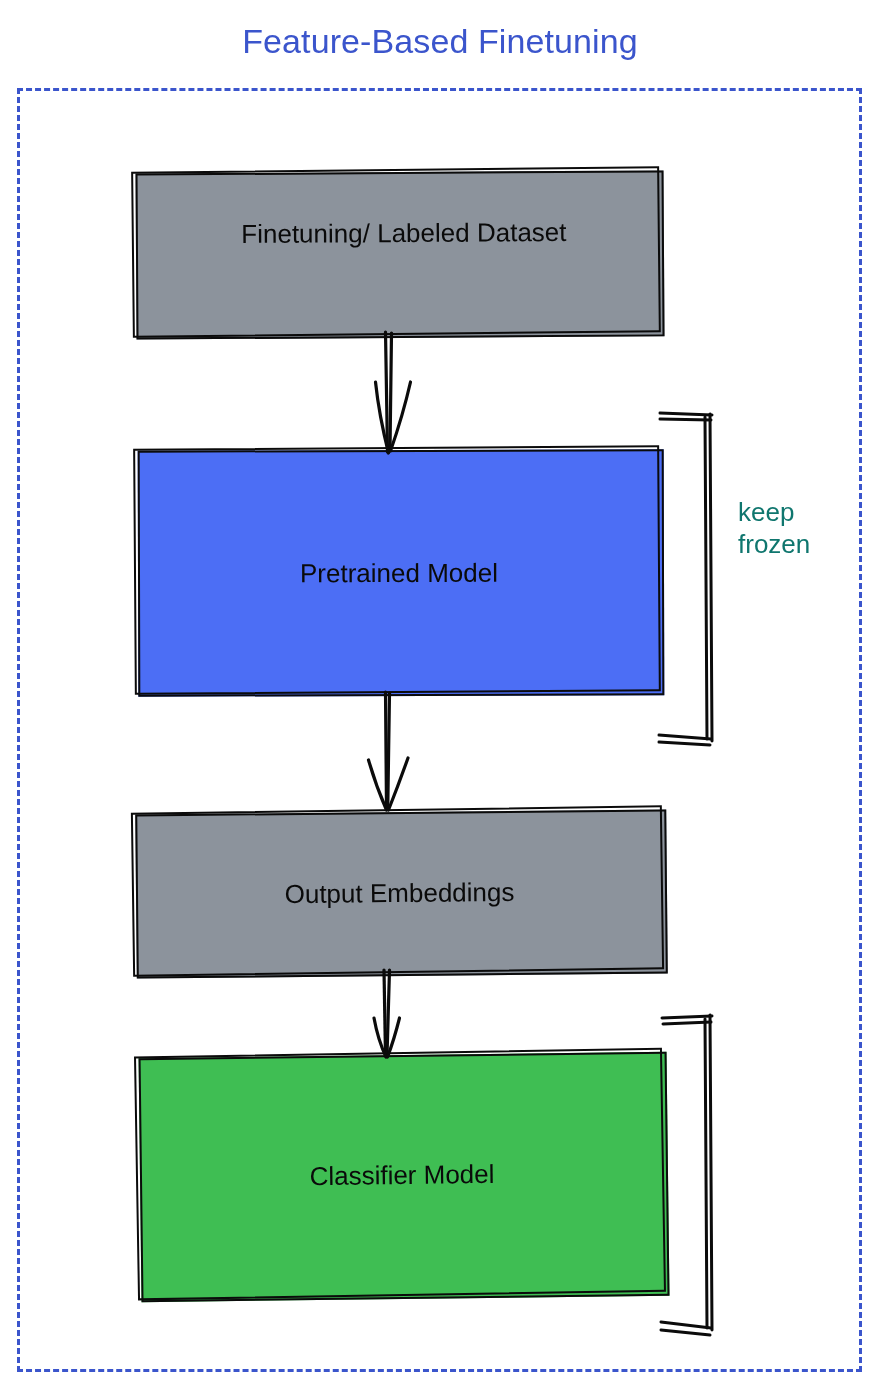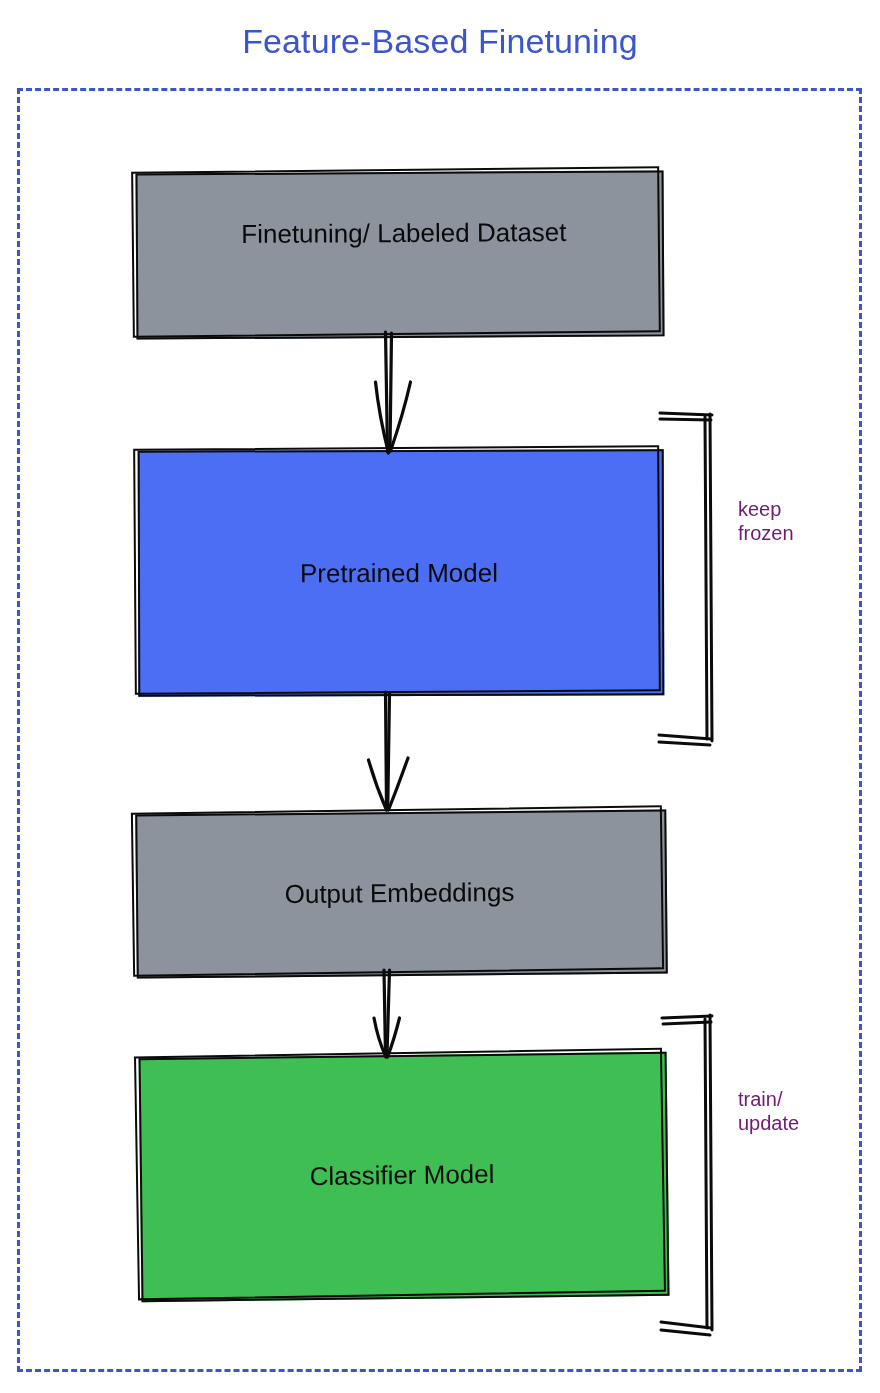--- a/index.html
+++ b/index.html
@@ -101,22 +101,22 @@
   #node-classifier .label{ top: 105px; }
 
   
   .arrow { position: absolute; }
 
   
   .bracket { position: absolute; }
 
   .side-label {
     position: absolute;
-    color: #701a75;
-    font-size: 20px;
+    color: #0f766e;
+    font-size: 26px;
     line-height: 1.22;
     white-space: pre-line;
   }
   #label-keep-frozen { left: 738px; top: 497px; }
   #label-train-update{ left: 738px; top: 1087px; }
 </style>
 </head>
 <body>
 
 <div id="canvas">
@@ -194,16 +194,14 @@
       <path d="M60 5 L62 320"></path>
       <path d="M55 9 L57 318"></path>
       <path d="M11 312 L61 318"></path>
       <path d="M11 320 L60 325"></path>
     </g>
   </svg>
 
   <div class="side-label" id="label-keep-frozen">keep
 frozen</div>
 
-  <div class="side-label" id="label-train-update">train/
-update</div>
 
 </div>
 
 </body></html>

